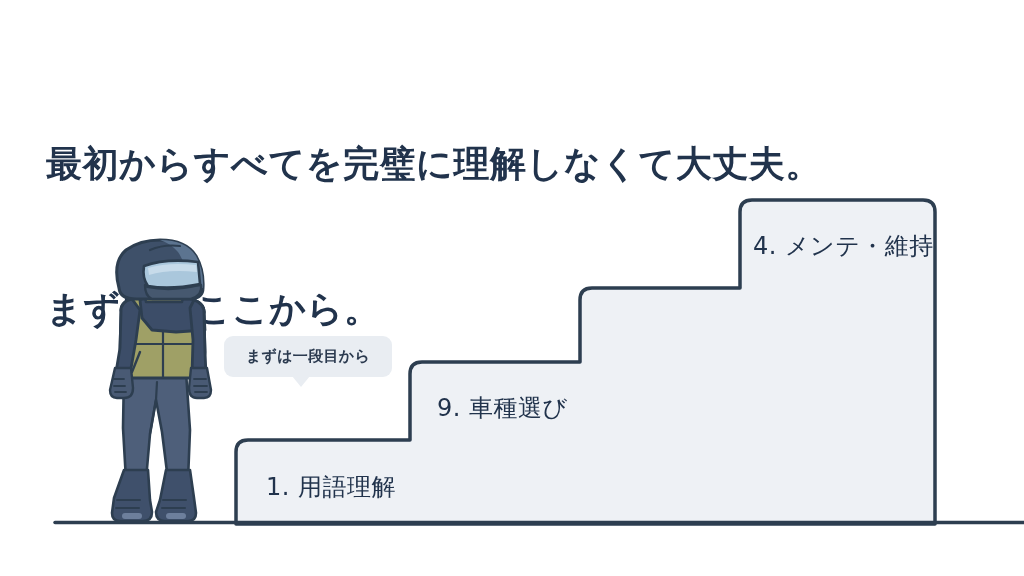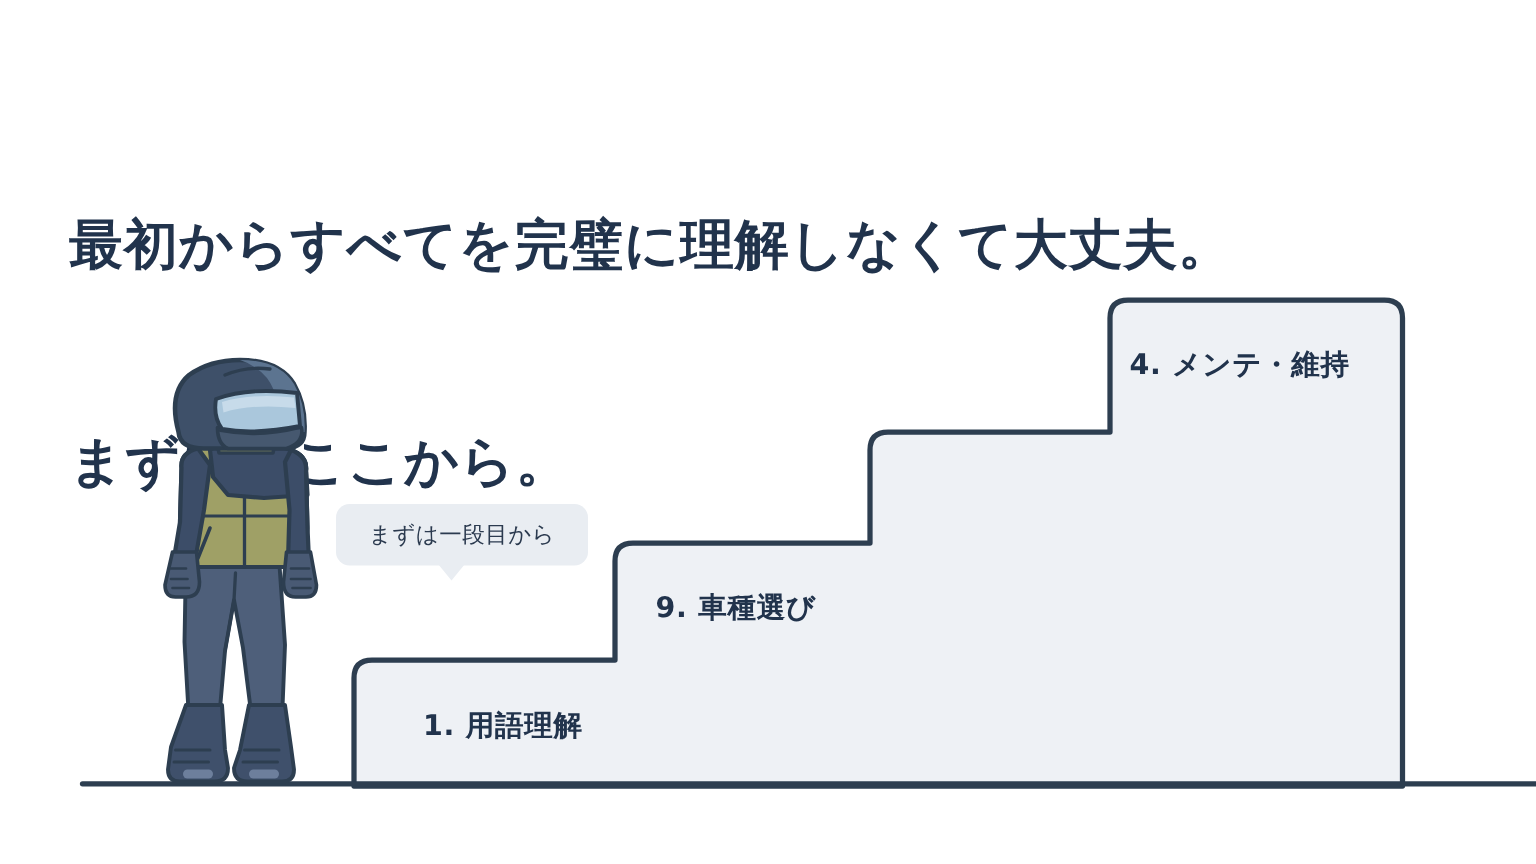--- a/index.html
+++ b/index.html
@@ -44,47 +44,47 @@
     left: 0;
     top: 0;
     width: 1024px;
     height: 576px;
   }
 
   
   .step-label {
     position: absolute;
     color: #21334c;
-    font-weight: 700;
-    font-size: 19px;
+    font-weight: 400;
+    font-size: 24px;
     letter-spacing: 0.5px;
     white-space: nowrap;
     text-align: right;
   }
-  #step-label-1 { left: 266px; top: 471px; margin-left: 16px; }
+  #step-label-1 { left: 266px; top: 471px; }
   #step-label-2 { left: 437px; top: 392px; }
   #step-label-3 { left: 602px; top: 310px; }
   #step-label-4 { left: 753px; top: 230px; }
 
   
   #speech-bubble {
     position: absolute;
     left: 224px;
     top: 336px;
     width: 168px;
     height: 41px;
     background: #e9edf2;
     border-radius: 9px;
     display: flex;
     align-items: center;
     justify-content: center;
   }
   #speech-bubble-text {
     color: #2b3a4f;
-    font-weight: 400;
+    font-weight: 700;
     font-size: 15px;
     letter-spacing: 0.3px;
     white-space: nowrap;
   }
   #speech-bubble-tail {
     position: absolute;
     left: 292px;
     top: 376px;
     width: 0;
     height: 0;

